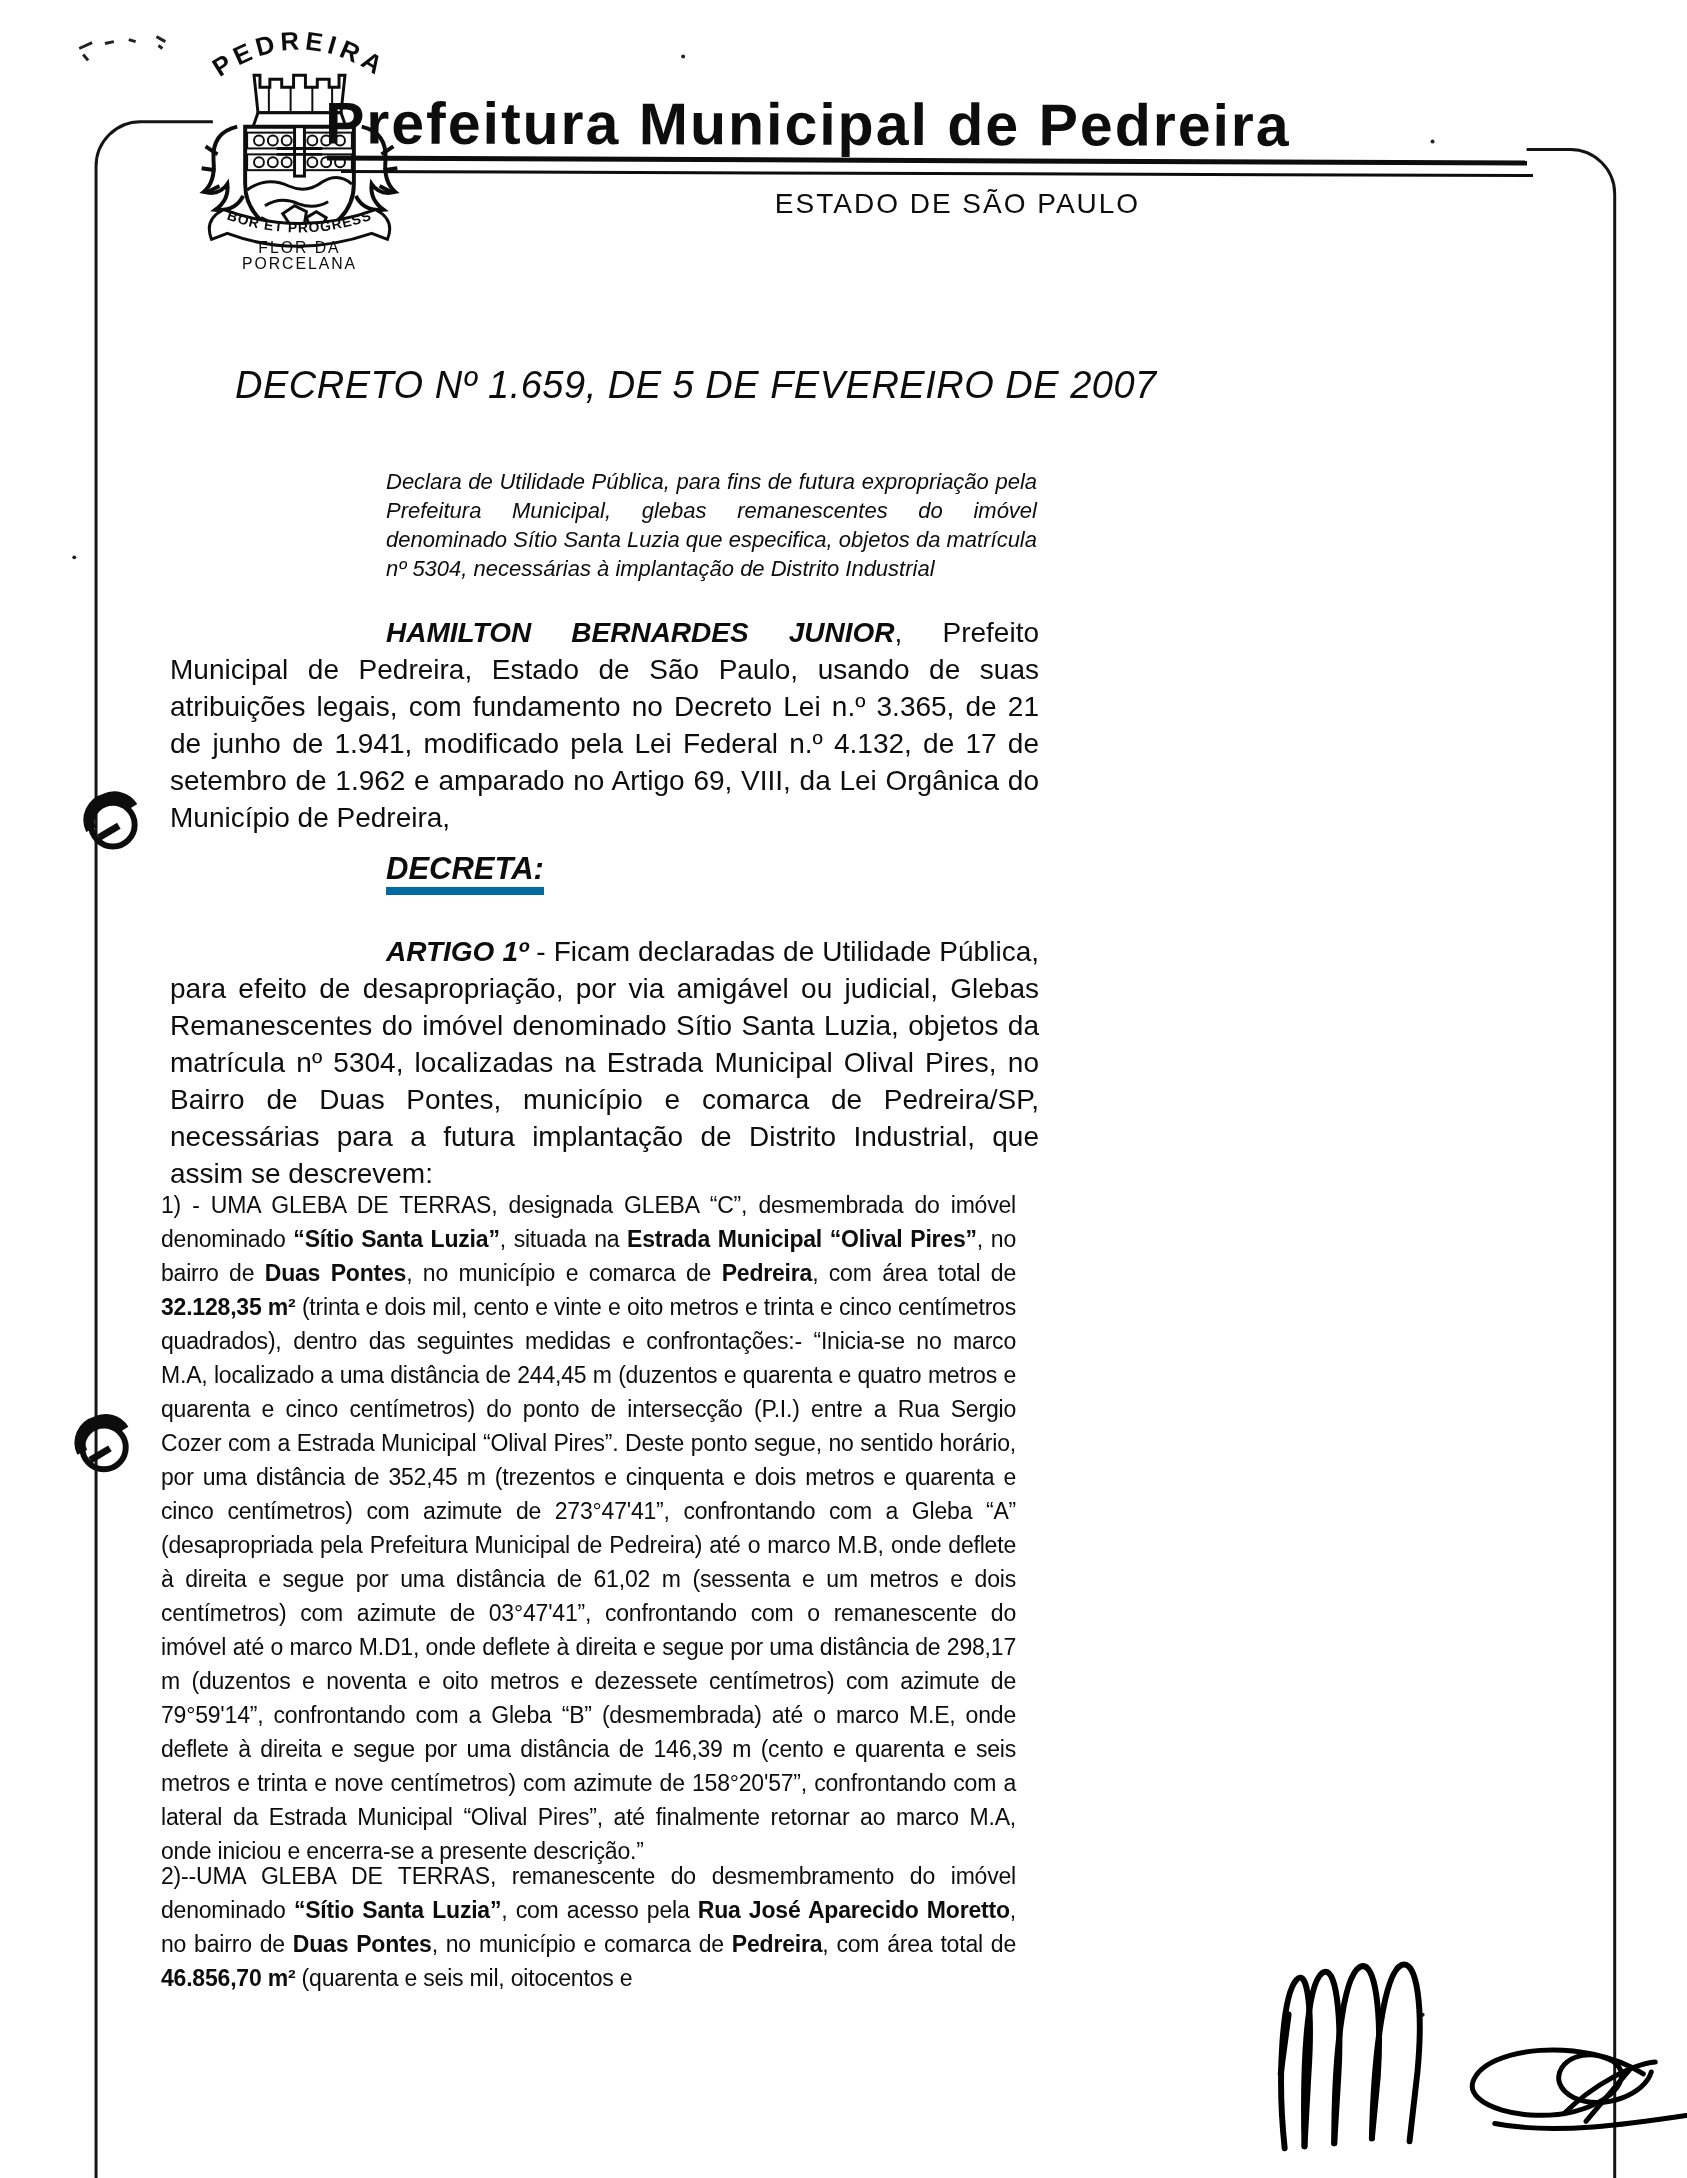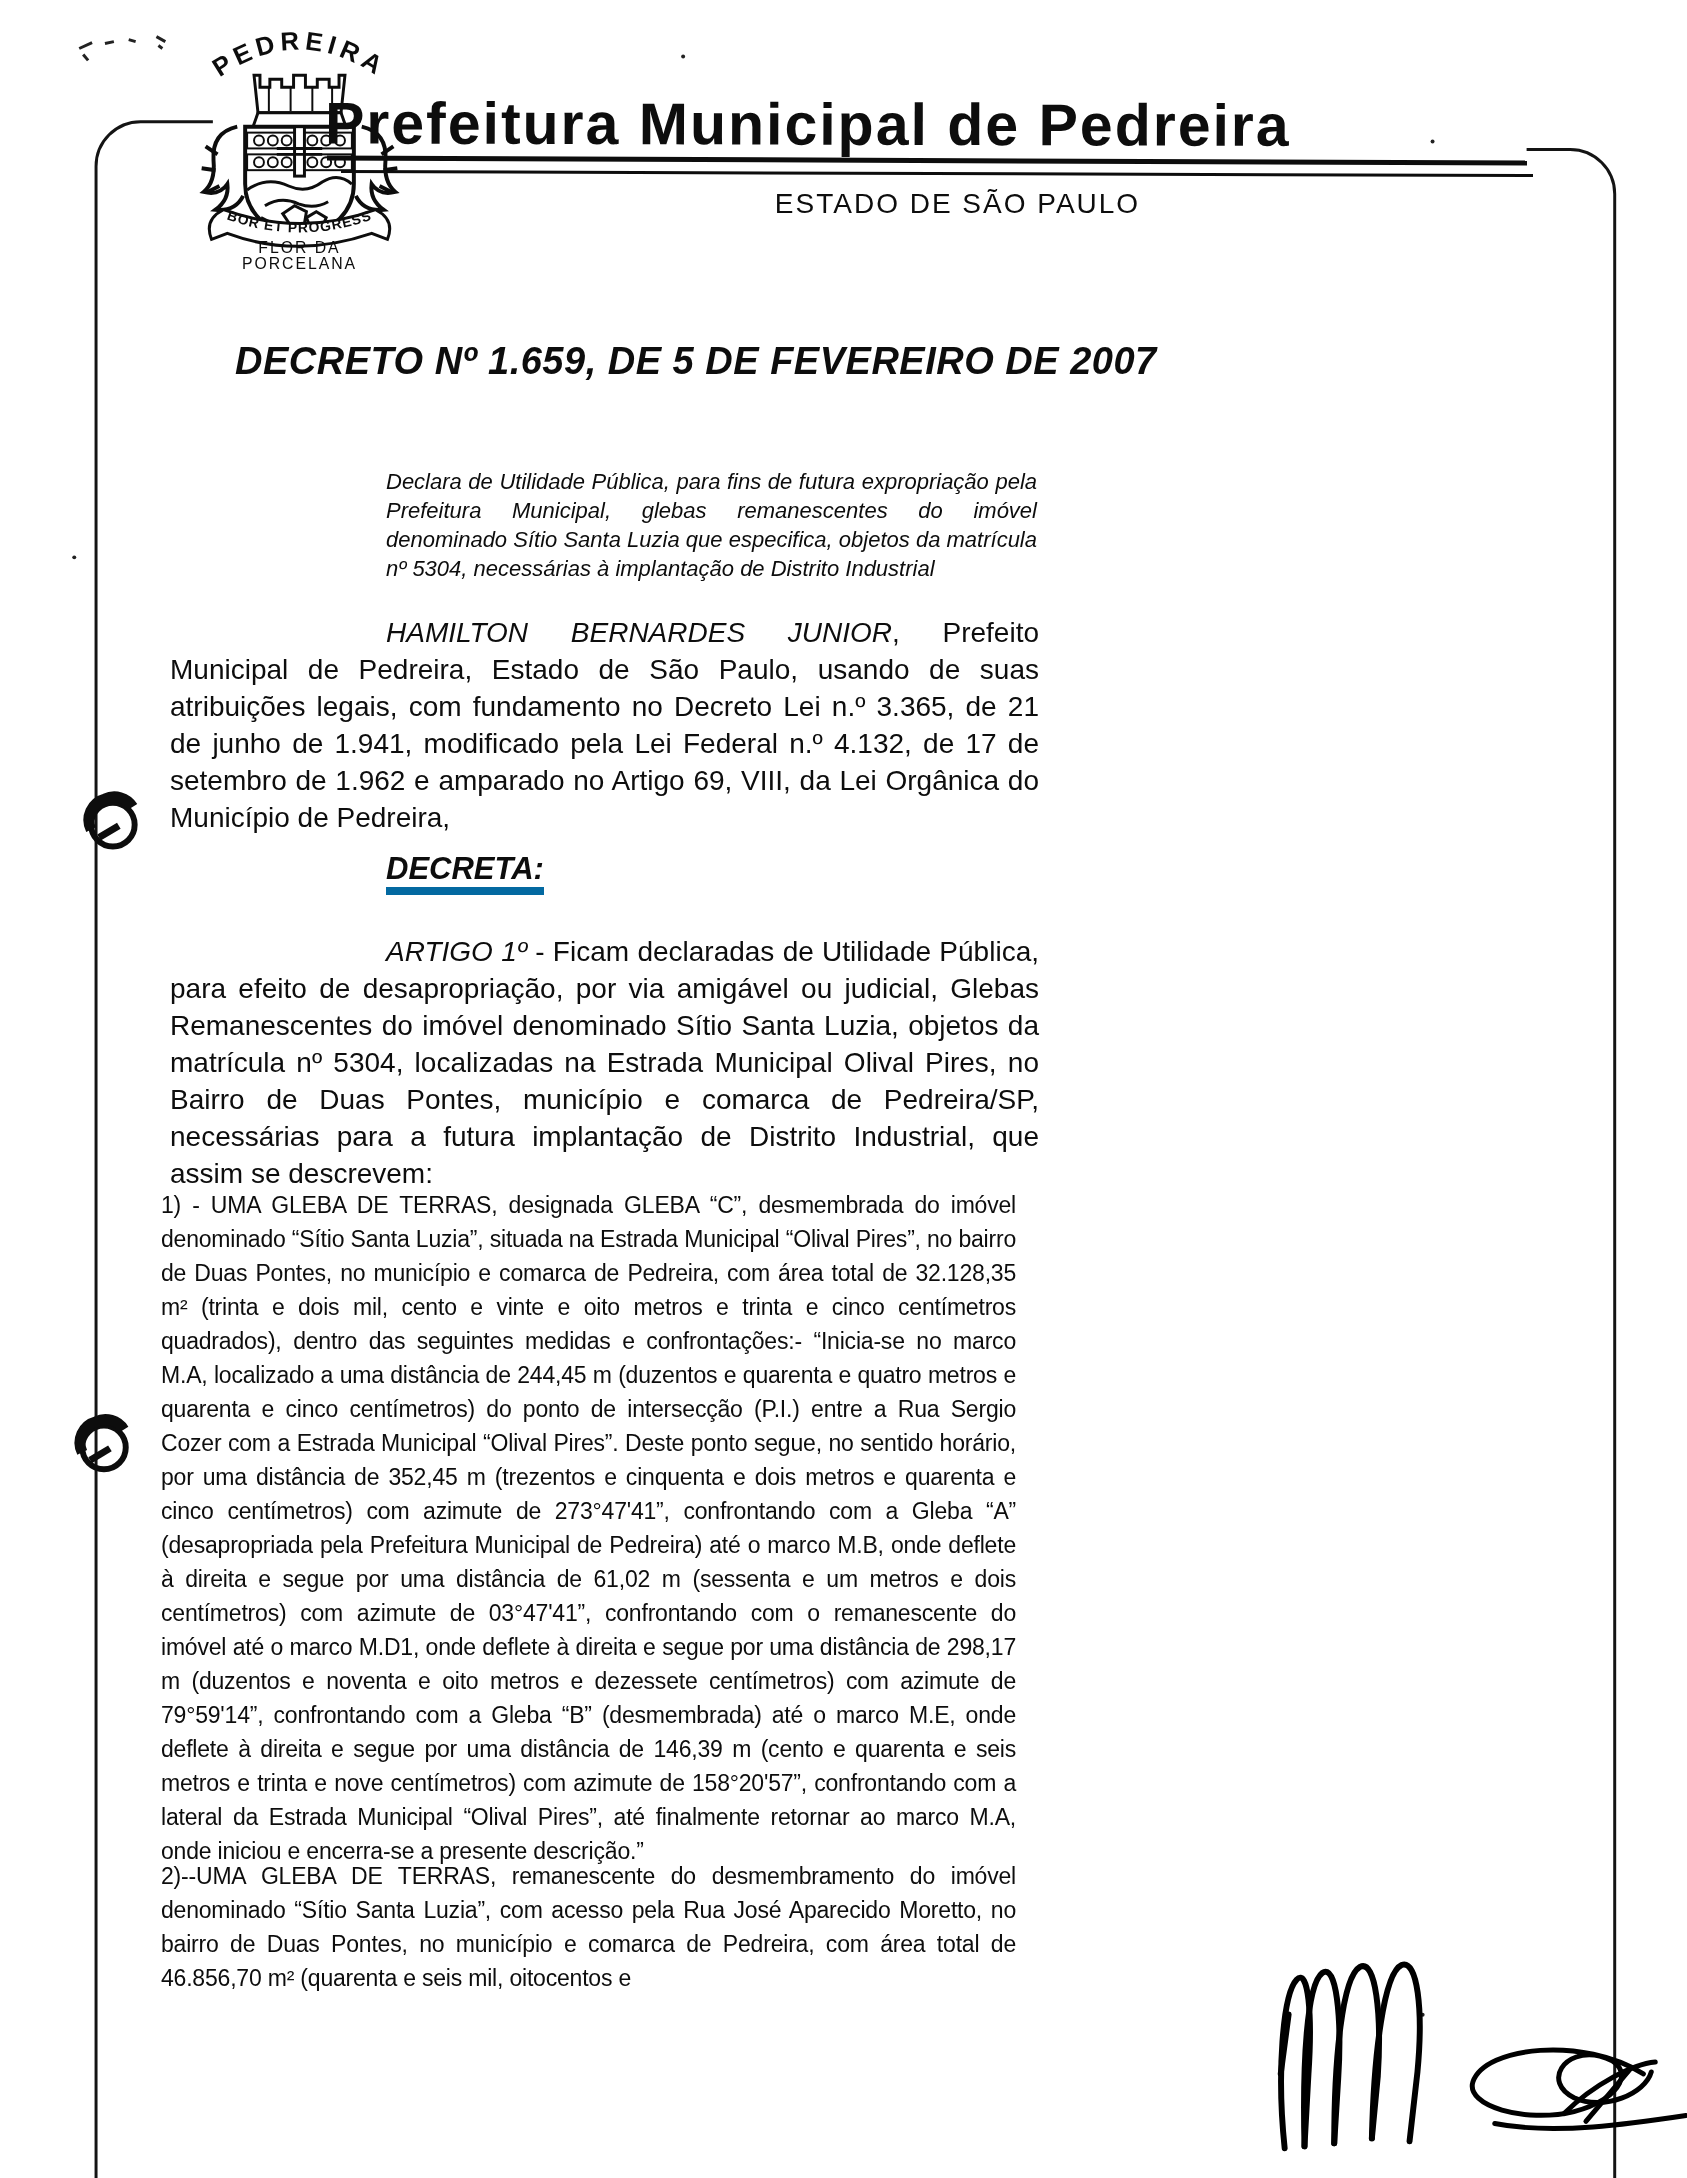--- a/index.html
+++ b/index.html
@@ -20,22 +20,22 @@
     transform:rotate(0.15deg);
   }
   .masthead-rule-1{left:327px;top:158px;width:1200px;height:5px;background:#0d0d0d;transform:rotate(0.25deg);}
   .masthead-rule-2{left:341px;top:172px;width:1192px;height:3px;background:#0d0d0d;transform:rotate(0.2deg);}
   .masthead-subtitle{
     left:725px;top:188px;width:465px;
     font-size:28px;letter-spacing:2px;text-align:center;white-space:nowrap;
   }
   
   .decree-heading{
-    left:235px;top:340px;width:990px;
-    font-size:38px;font-weight:bold;font-style:italic;letter-spacing:0.5px;
+    left:235px;top:364px;width:990px;
+    font-size:38px;font-weight:normal;font-style:italic;letter-spacing:0.5px;
     white-space:nowrap;
   }
   .decree-summary{
     left:386px;top:467px;width:651px;
     font-size:22px;font-style:italic;line-height:29px;
     text-align:justify;
   }
   .para{
     left:170px;width:869px;
     font-size:28px;line-height:37px;
@@ -48,21 +48,21 @@
   }
   .decreta-heading span{border-bottom:8px solid #0369a1;padding-bottom:1px;}
   .article1{top:933px;text-indent:216px;}
   .parcel{
     left:161px;width:855px;
     font-size:23px;line-height:34px;letter-spacing:-0.2px;
     text-align:justify;
   }
   .parcel-1{top:1188px;}
   .parcel-2{top:1859px;}
-  .rb{font-weight:normal;}
+  .rb{font-weight:bold;}
   .ri{font-style:italic;}
   svg{display:block;}
   .crest-text{font-family:"Liberation Sans",sans-serif;font-weight:bold;fill:#0d0d0d;}
 </style>
 </head>
 <body>
 
 <div id="page">
 
   <svg class="abs" style="left:0;top:0;" width="1687" height="2178" viewBox="0 0 1704 2200">

